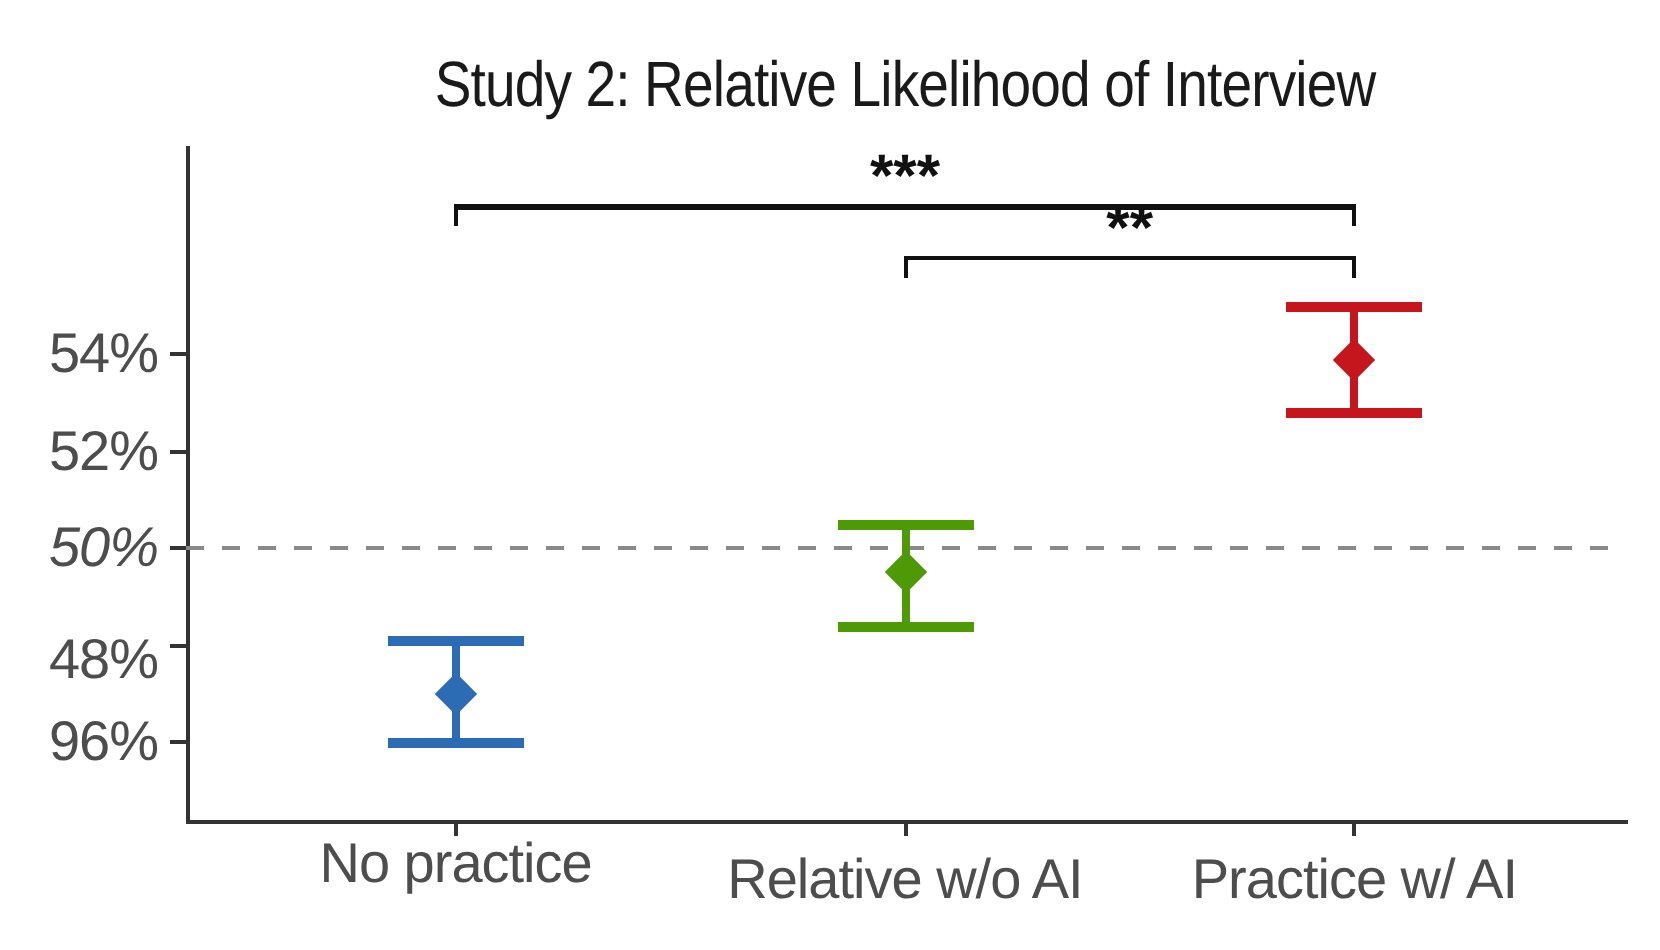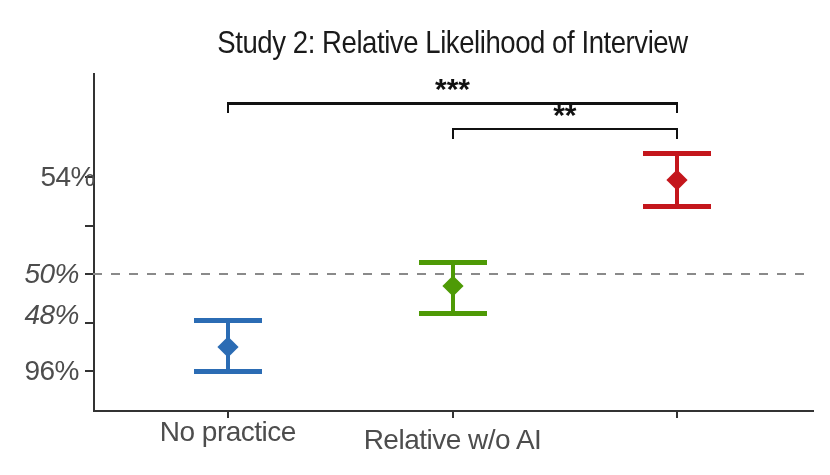--- a/index.html
+++ b/index.html
@@ -79,31 +79,33 @@
 </head>
 <body>
 
 <div class="figure" id="figure">
   <div class="chart-title">Study 2: Relative Likelihood of Interview</div>
   <div class="panel"></div>
 <div class="ref-line" style="left: 93px; width: 719px; top: 273.23px;"></div>
     <div class="tick-mark" style="left: 85px; width: 8px; height: 2px; top: 370.209px;"></div>
     <div class="ytick-label" style="top: 355.209px;">96%</div>
     <div class="tick-mark" style="left: 85px; width: 8px; height: 2px; top: 321.719px;"></div>
-    <div class="ytick-label" style="top: 299px; font-style: italic;">48%</div>
+    <div class="ytick-label" style="top: 314px;">48%</div>
     <div class="tick-mark" style="left: 85px; width: 8px; height: 2px; top: 273.23px;"></div>
     <div class="ytick-label" style="top: 258.23px; font-style: italic;">50%</div>
     <div class="tick-mark" style="left: 85px; width: 8px; height: 2px; top: 224.741px;"></div>
+    <div class="ytick-label" style="top: 209.741px;">52%</div>
     <div class="tick-mark" style="left: 85px; width: 8px; height: 2px; top: 176.252px;"></div>
-    <div class="ytick-label" style="top: 161.252px; padding-left: 16px;">54%</div>
+    <div class="ytick-label" style="top: 161.252px;">54%</div>
     <div class="tick-mark" style="left: 226.812px; width: 2px; height: 8px; top: 410px;"></div>
     <div class="xtick-label" style="left: 117.812px; top: 416px;">No practice</div>
     <div class="tick-mark" style="left: 451.5px; width: 2px; height: 8px; top: 410px;"></div>
     <div class="xtick-label" style="left: 342.5px; top: 424px;">Relative w/o AI</div>
     <div class="tick-mark" style="left: 676.188px; width: 2px; height: 8px; top: 410px;"></div>
+    <div class="xtick-label" style="left: 567.188px; top: 424px;">Practice w/ AI</div>
     <div class="eb-cap" style="left: 193.812px; width: 68px; height: 5px; top: 317.795px; background: rgb(43, 108, 180);"></div>
     <div class="eb-cap" style="left: 193.812px; width: 68px; height: 5px; top: 368.709px; background: rgb(43, 108, 180);"></div>
     <div class="eb-stem" style="left: 225.812px; width: 4px; top: 320.295px; height: 50.9137px; background: rgb(43, 108, 180);"></div>
     <div class="pt-diamond" style="left: 227.812px; top: 346.964px; background: rgb(43, 108, 180);"></div>
     <div class="eb-cap" style="left: 418.5px; width: 68px; height: 5px; top: 259.608px; background: rgb(78, 154, 6);"></div>
     <div class="eb-cap" style="left: 418.5px; width: 68px; height: 5px; top: 310.522px; background: rgb(78, 154, 6);"></div>
     <div class="eb-stem" style="left: 450.5px; width: 4px; top: 262.108px; height: 50.9137px; background: rgb(78, 154, 6);"></div>
     <div class="pt-diamond" style="left: 452.5px; top: 286.353px; background: rgb(78, 154, 6);"></div>
     <div class="eb-cap" style="left: 643.188px; width: 68px; height: 5px; top: 150.507px; background: rgb(196, 22, 28);"></div>
     <div class="eb-cap" style="left: 643.188px; width: 68px; height: 5px; top: 203.845px; background: rgb(196, 22, 28);"></div>

